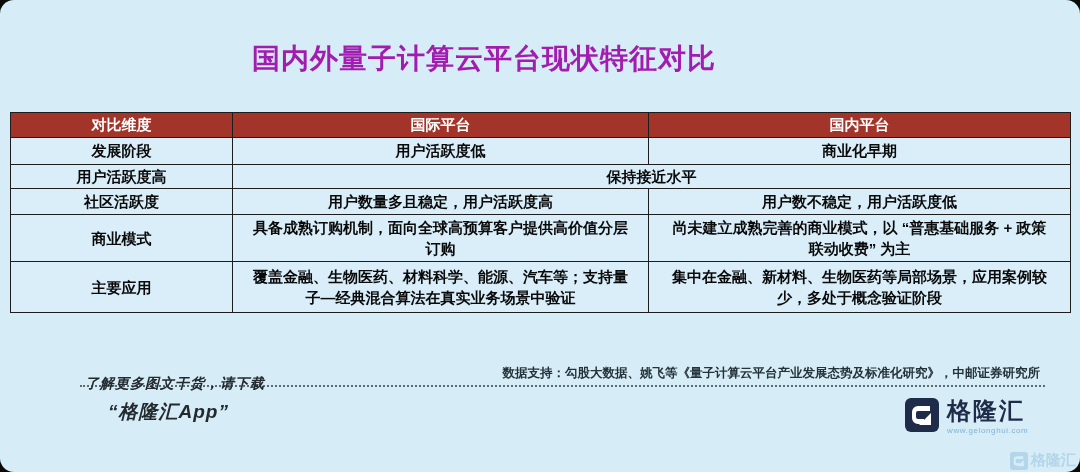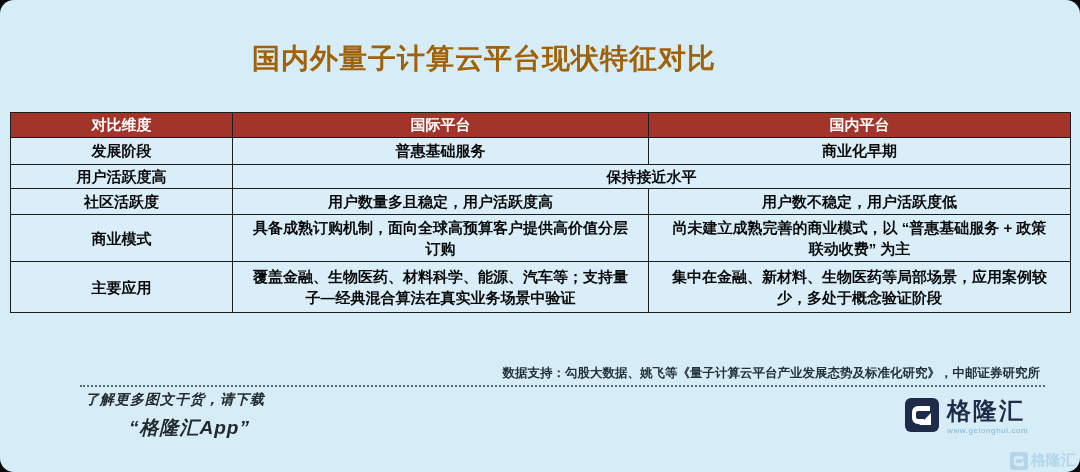--- a/index.html
+++ b/index.html
@@ -3,21 +3,21 @@
 <meta charset="utf-8">
 <style>
   html,body{margin:0;padding:0;background:#0a0a0a;}
   body{font-family:"Liberation Sans","DejaVu Sans",sans-serif;}
   .page{
     position:relative;width:1080px;height:472px;background:#d6ecf7;
     border-radius:14px;overflow:hidden;
   }
   .title{
     position:absolute;top:40px;left:0;width:968px;text-align:center;
-    font-size:28px;font-weight:700;color:#a16207;letter-spacing:1px;
+    font-size:28px;font-weight:700;color:#a21caf;letter-spacing:1px;
   }
   table.cmp{
     position:absolute;left:10px;top:112px;width:1060px;
     border-collapse:collapse;table-layout:fixed;
   }
   table.cmp col.c1{width:222px;}
   table.cmp col.c2{width:416px;}
   table.cmp col.c3{width:422px;}
   table.cmp th,table.cmp td{
     border:1.5px solid #1d1d1d;text-align:center;vertical-align:middle;
@@ -33,23 +33,23 @@
   .r1 td{height:24px;} .r2 td{height:21px;} .r3 td{height:49px;}
   .r4 td{height:23px;} .r5 td{height:44px;} .r6 td{height:48px;}
   .source{
     position:absolute;top:365px;right:40px;font-size:12.5px;font-weight:700;
     color:#24323a;
   }
   .dotline{
     position:absolute;top:385px;left:80px;width:965px;height:0;
     border-top:2px dotted #5a6b73;
   }
-  .promo{position:absolute;left:85px;top:391px;color:#222a2e;font-style:italic;}
+  .promo{position:absolute;left:85px;top:375px;color:#222a2e;font-style:italic;}
   .promo .l1{font-size:14px;font-weight:600;letter-spacing:1px;}
-  .promo .l2{font-size:19px;font-weight:700;margin-top:6px;margin-left:44px;letter-spacing:1px;}
+  .promo .l2{font-size:19px;font-weight:700;margin-top:6px;margin-left:23px;letter-spacing:1px;}
   .brand{position:absolute;left:905px;top:398px;display:flex;align-items:flex-start;}
   .brand .gsq{width:34px;height:34px;flex:0 0 auto;}
   .brand .btxt{margin-left:8px;}
   .brand .bname{font-size:24px;font-weight:700;color:#1e2b49;line-height:1.1;letter-spacing:2px;}
   .brand .burl{font-size:8px;color:#7fb4d6;letter-spacing:0.6px;margin-top:2px;}
   
   .wm{position:absolute;color:#7fb4d6;pointer-events:none;}
   .wm-glh{left:425px;top:168px;opacity:0.18;font-size:26px;font-weight:700;}
   .wm-glh .u{display:block;font-size:8px;font-weight:400;letter-spacing:1px;}
   .wm-gogu-big{left:680px;top:168px;opacity:0.14;font-size:30px;font-weight:700;letter-spacing:4px;}
@@ -79,21 +79,21 @@
         <col class="c3">
       </colgroup>
     <tbody>
         <tr>
       <th>对比维度</th>
       <th>国际平台</th>
       <th>国内平台</th>
     </tr>
     <tr class="r1">
       <td class="dim">发展阶段</td>
-      <td>普惠基础服务</td>
+      <td>用户活跃度低</td>
       <td>商业化早期</td>
     </tr>
     <tr class="r2">
       <td class="dim">用户活跃度高</td>
       <td colspan="2">保持接近水平</td>
     </tr>
     <tr class="r4">
       <td class="dim">社区活跃度</td>
       <td>用户数量多且稳定，用户活跃度高</td>
       <td>用户数不稳定，用户活跃度低</td>

